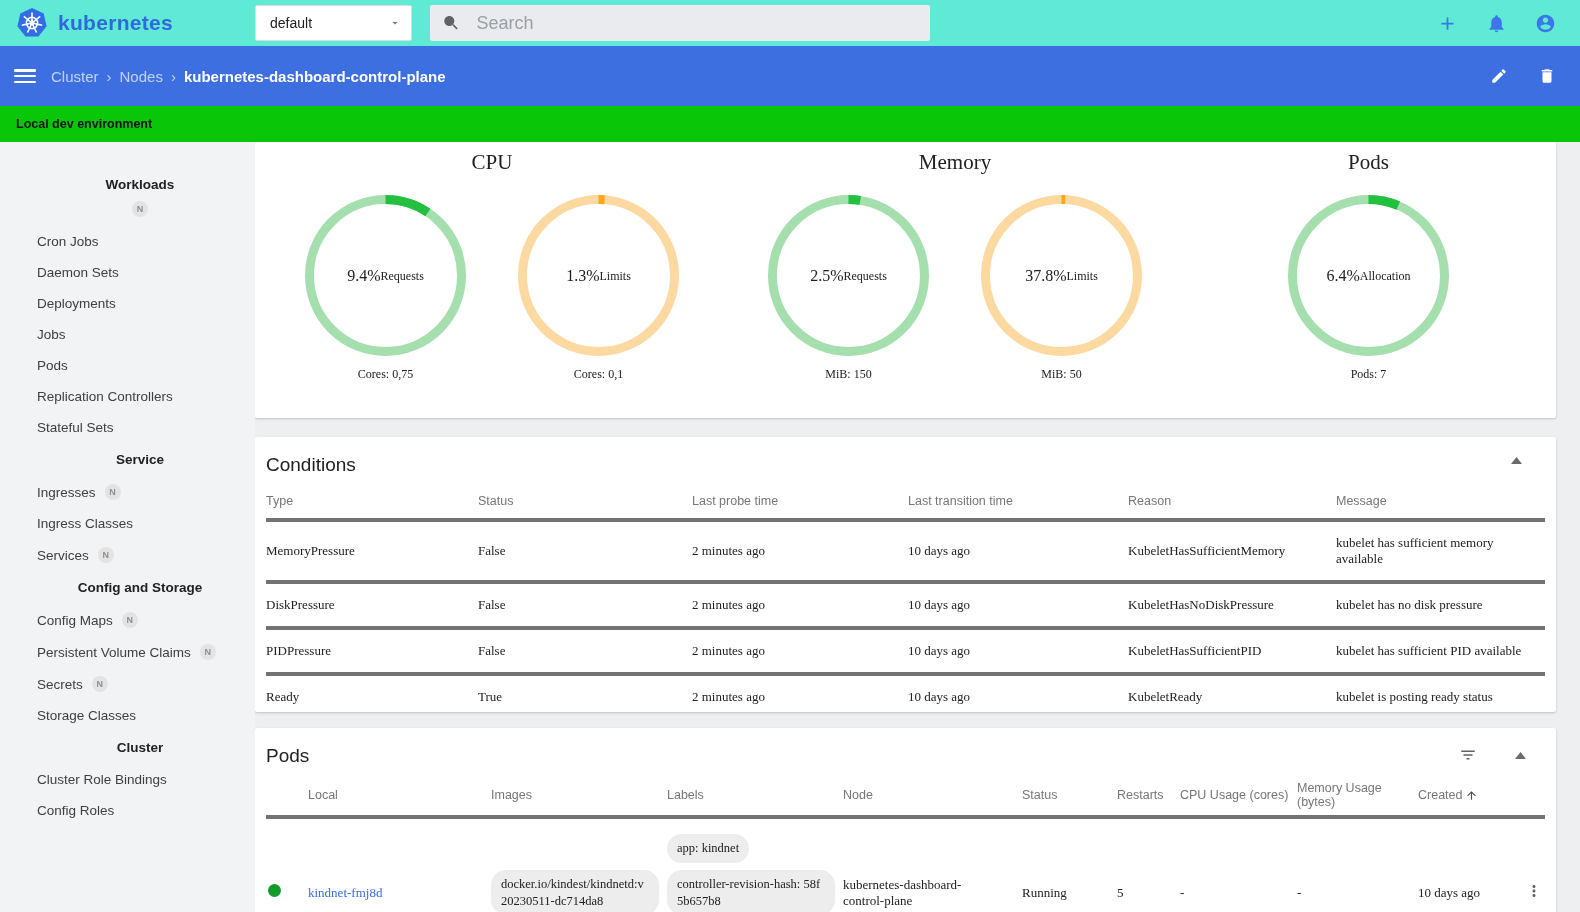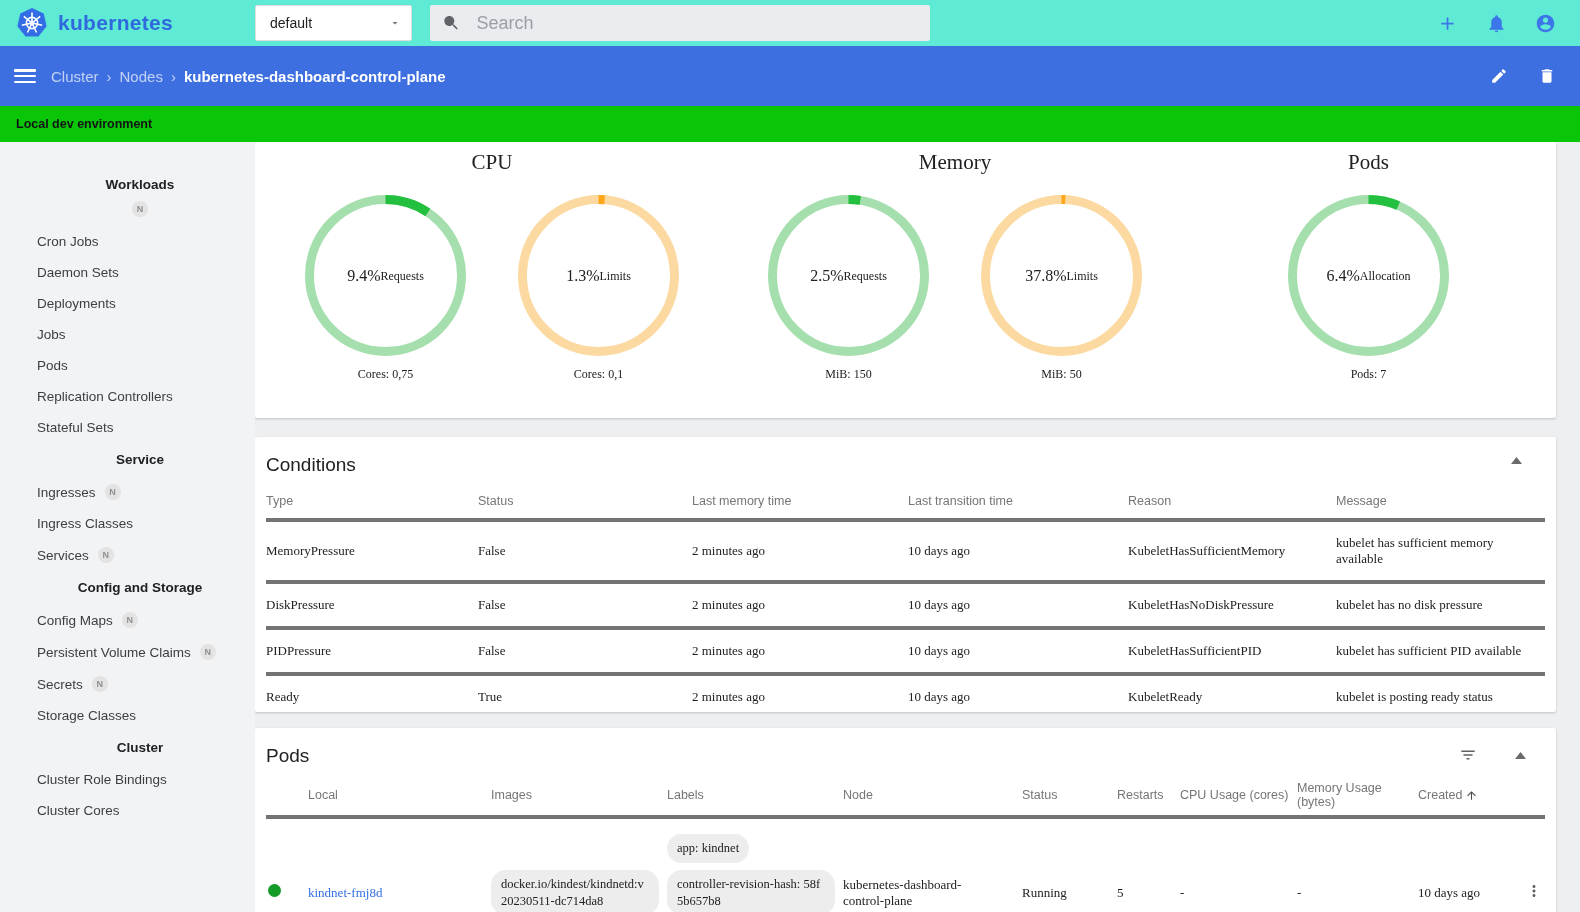--- a/index.html
+++ b/index.html
@@ -227,21 +227,21 @@
           <span>Storage Classes</span>
         </div>
 
       <div class="nav-group-label">
         <span>Cluster</span>
       </div>
       <div class="nav-item">
           <span>Cluster Role Bindings</span>
         </div>
       <div class="nav-item">
-          <span>Cluster Cores</span>
+          <span>Config Roles</span>
         </div>
     </nav>
 
     <main class="main">
 
       <section class="card card-gauges">
         <div class="gauge-sec sec-cpu">
           <div class="sec-title">CPU</div>
           <div class="gauge-row">
             <div class="gauge">
@@ -338,21 +338,21 @@
               <col style="width:214px">
               <col style="width:216px">
               <col style="width:220px">
               <col style="width:208px">
               <col>
             </colgroup>
           <thead>
             <tr>
               <th>Type</th>
               <th>Status</th>
-              <th>Last memory time</th>
+              <th>Last probe time</th>
               <th>Last transition time</th>
               <th>Reason</th>
               <th>Message</th>
             </tr>
           </thead>
           <tbody>
             <tr>
               <td>MemoryPressure</td>
               <td>False</td>
               <td>2 minutes ago</td>

